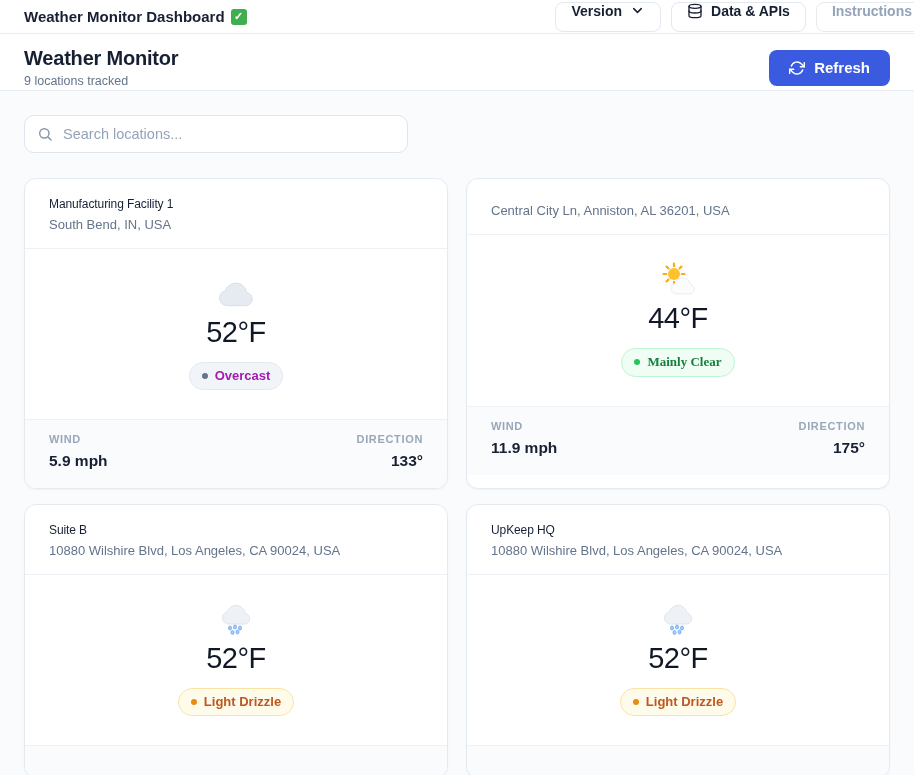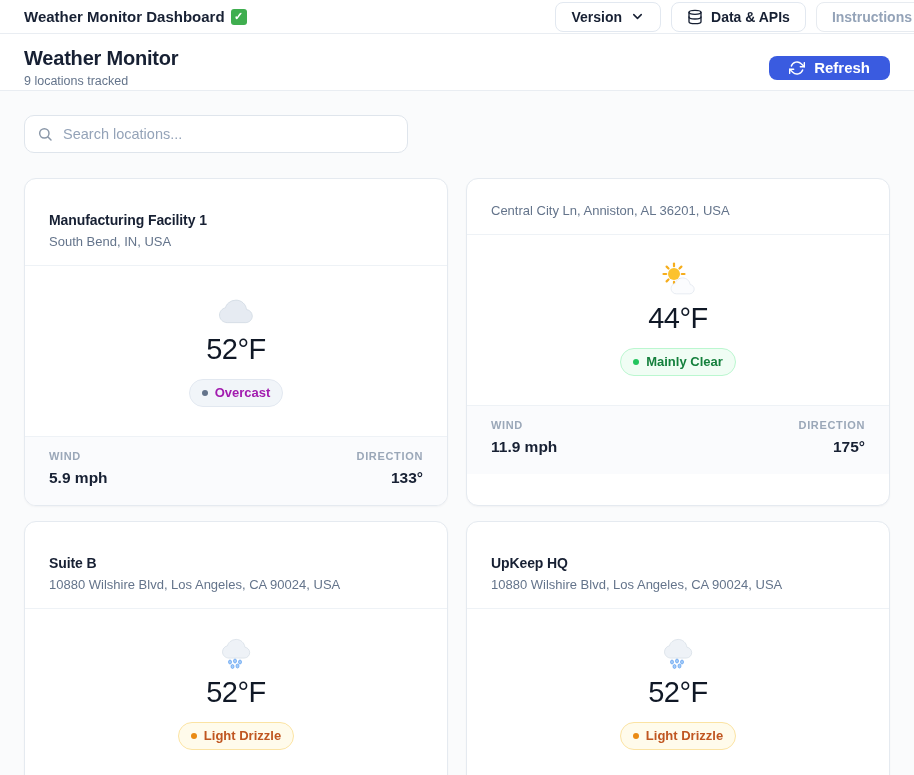--- a/index.html
+++ b/index.html
@@ -19,34 +19,34 @@
   .check-box {
     width:16px; height:16px; border-radius:3px; background:#3fae4f;
     color:#fff; font-size:11px; font-weight:700; display:inline-flex;
     align-items:center; justify-content:center; line-height:1;
   }
   .check-box::after { content:"✓"; }
   .topbar-actions { margin-left:auto; display:flex; gap:10px; align-items:center; margin-right:-14px; }
   .tb-btn {
     height:30px; padding:0 15px; border:1px solid #e2e8f0; border-radius:8px;
     background:#fff; font-family:inherit; font-size:14px; font-weight:600; color:#172033;
-    display:inline-flex; align-items:center; gap:8px; cursor:pointer; white-space:nowrap;
+    display:inline-flex; gap:8px; cursor:pointer; white-space:nowrap;
   }
   .tb-btn svg { flex:0 0 auto; }
   .tb-btn.muted { color:#94a3b8; border-color:#e7ebf0; }
 
   
   .page-header {
     background:#fff; border-bottom:1px solid #e9edf2;
     padding:13px 24px 2px; display:flex; align-items:center;
   }
   .page-title { font-size:20px; font-weight:700; color:#172033; letter-spacing:-0.2px; }
   .page-subtitle { font-size:12.5px; color:#64748b; margin-top:4px; }
   .refresh-btn {
-    margin-left:auto; height:24px; padding:0 20px; border:none; border-radius:8px;
+    margin-left:auto; height:36px; padding:0 20px; border:none; border-radius:8px;
     background:#3a5be0; color:#fff; font-family:inherit; font-size:15px; font-weight:600;
     display:inline-flex; align-items:center; gap:9px; cursor:pointer;
   }
 
   
   .main { padding:24px; }
   .search-wrap { position:relative; width:384px; margin-bottom:25px; }
   .search-wrap svg { position:absolute; left:13px; top:11px; }
   .search-input {
     width:100%; height:38px; border:1px solid #dfe5ec; border-radius:10px;
@@ -55,39 +55,39 @@
   .search-input::placeholder { color:#94a3b8; }
 
   .grid { display:grid; grid-template-columns:1fr 1fr; gap:15px 18px; }
 
   
   .card {
     background:#fff; border:1px solid #e5eaf0; border-radius:12px;
     overflow:hidden; box-shadow:0 1px 2px rgba(15,23,42,.04);
   }
   .card-header { padding:18px 24px 16px; border-bottom:1px solid #eef2f6; }
-  .card-title { font-size:14px; font-weight:700; color:#172033; letter-spacing:-0.1px;margin-top:15px; }
+  .card-title { font-size:12px; font-weight:400; color:#172033; letter-spacing:-0.1px; }
   .card-address { font-size:13px; color:#64748b; margin-top:6px; }
 
   .card-body { padding:25px 24px 29px; display:flex; flex-direction:column; align-items:center; }
   .weather-icon { height:38px; display:flex; align-items:center; justify-content:center; }
   .weather-icon svg { display:none; }
   .icon-cloud svg[data-icon="cloud"],
   .icon-sun-cloud svg[data-icon="sun-cloud"],
   .icon-rain-cloud svg[data-icon="rain-cloud"] { display:block; }
   .temp { font-size:29px; font-weight:400; color:#101826; margin:4px 0 13px; letter-spacing:-0.5px; }
   .badge {
     display:inline-flex; align-items:center; gap:7px;
     padding:5px 12px 6px; border-radius:999px; font-size:13px; font-weight:600;
     border:1px solid transparent;
   }
   .dot { width:6px; height:6px; border-radius:50%; }
   .badge-neutral { background:#f1f5f9; border-color:#e2e8f0; color:#a21caf; }
   .badge-neutral .dot { background:#64748b; }
-  .badge-green { background:#f0fdf4; border-color:#bbf7d0; color:#15803d; }
+  .badge-green { background:#f0fdf4; border-color:#bbf7d0; color:#15803d;font-family:Liberation Serif, serif; }
   .badge-green .dot { background:#22c55e; }
   .badge-amber { background:#fffbeb; border-color:#fbe3a3; color:#c05621; }
   .badge-amber .dot { background:#ea8a12; }
 
   .card-footer {
     display:flex; justify-content:space-between;
     padding:13px 24px 18px; border-top:1px solid #eef2f6; background:#fafbfd;
   }
   .metric-label { font-size:11px; font-weight:700; color:#9aa7b8; letter-spacing:0.06em; }
   .metric-value { font-size:15.5px; font-weight:700; color:#172033; margin-top:7px; }

